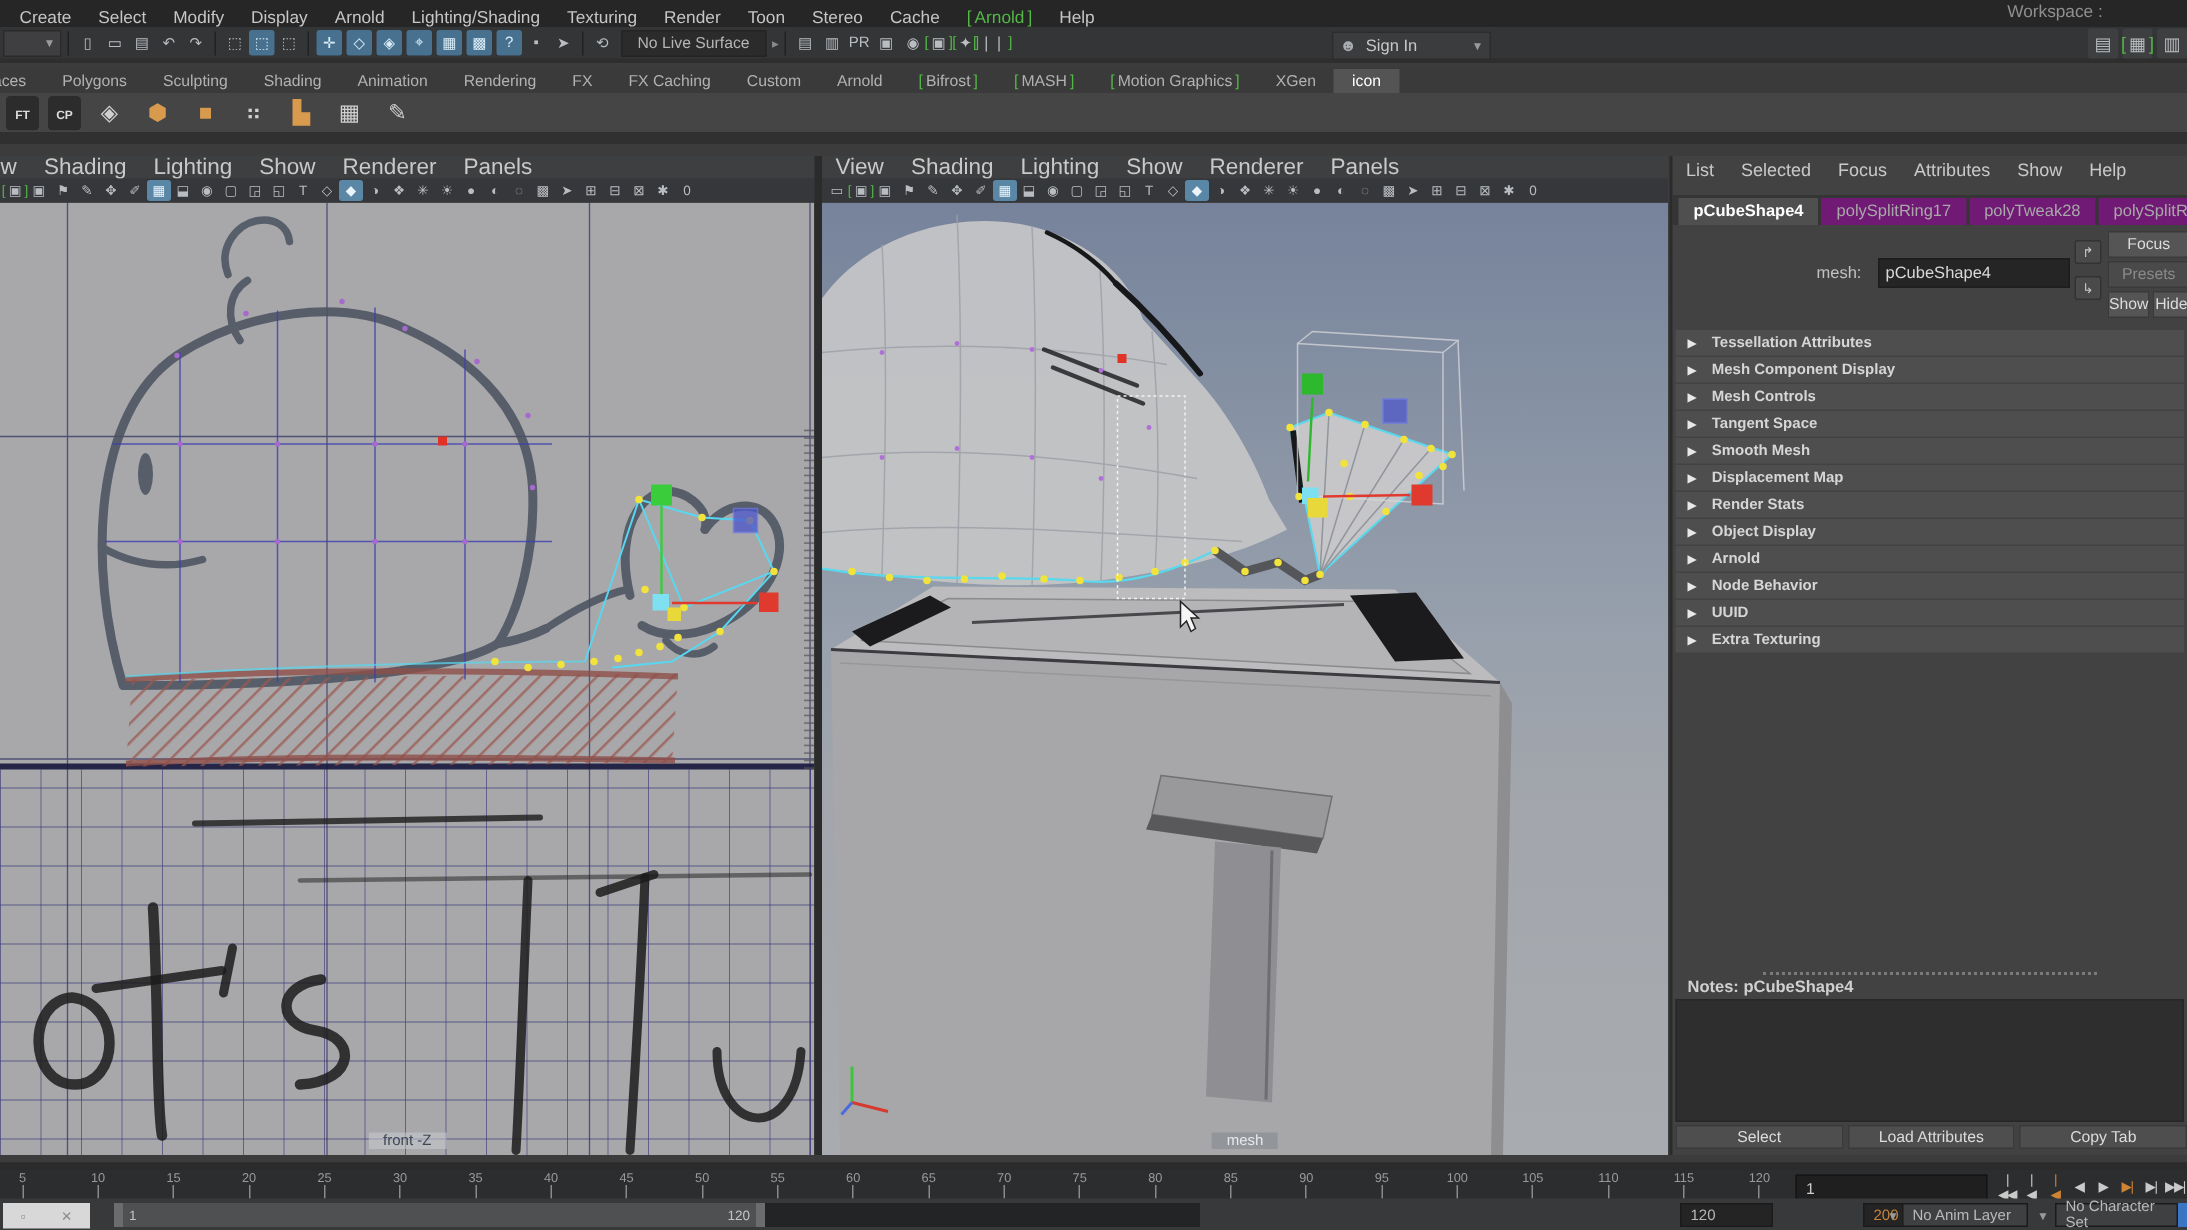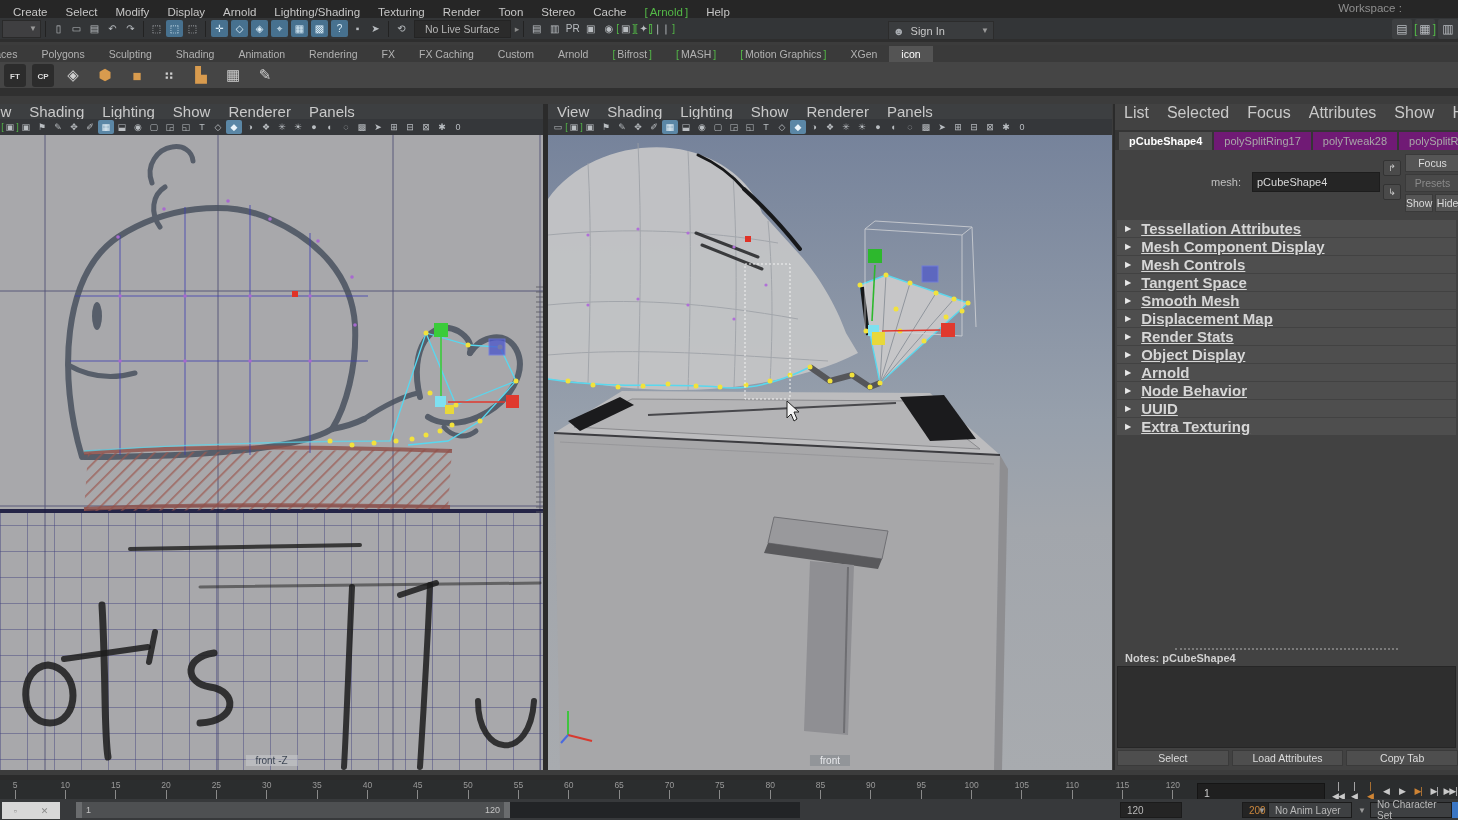--- a/index.html
+++ b/index.html
@@ -47,38 +47,38 @@
   .vp-toolbar{height:16px;background:#35373a;display:flex;align-items:center;gap:0;overflow:hidden;padding-left:2px;}
   .vp-toolbar .icon{width:16px;height:14px;font-size:9px;border-radius:2px;}
   .vp-toolbar .icon.active{background:#5b87a6;color:#eaf4fa;}
   .vp-canvas{position:absolute;left:0;top:31px;right:0;bottom:0;overflow:hidden;}
   .cam-label{position:absolute;bottom:4px;left:50%;transform:translateX(-50%);font-size:10px;color:#3e4754;background:rgba(200,202,206,0.55);padding:0 10px;}
   .vp-right .cam-label{color:#e8e9ec;background:rgba(130,134,140,0.55);}
   .gap-splitter{left:543px;top:104px;width:5px;height:666px;background:#2b2b2b;}
   
   .ae{left:1113px;top:104px;width:345px;height:666px;background:#424242;box-sizing:border-box;border-left:2px solid #2b2b2b;}
   .ae-menus{height:18px;display:flex;align-items:center;}
-  .ae-menus .mitem{padding:0 9px;font-size:16px;color:#c9c9c9;}
+  .ae-menus .mitem{padding:0 9px;font-size:12px;color:#c9c9c9;}
   .ae-tabs{position:absolute;left:0;top:26px;right:0;height:20px;background:#353535;display:flex;align-items:flex-end;overflow:hidden;padding-left:4px;}
   .ae-tab{padding:3px 10px;font-size:11px;color:#a8a8a8;background:#701a75;border:none;margin-right:2px;white-space:nowrap;}
   .ae-tab.active{background:#4f4f4f;color:#ffffff;font-weight:bold;}
   .ae-header{position:absolute;left:0;top:50px;right:0;height:62px;}
   .mesh-label{position:absolute;left:96px;top:22px;color:#c0c0c0;}
   .mesh-field{position:absolute;left:137px;top:18px;width:118px;height:18px;background:#252525;border:1px solid #1d1d1d;color:#d8d8d8;font-size:11px;padding:0 4px;display:flex;align-items:center;}
   .conn-icons{position:absolute;left:268px;top:6px;display:flex;flex-direction:column;gap:8px;}
   .conn-icons .icon{width:16px;height:14px;background:#4a4a4a;border:1px solid #333;color:#c9c9c9;font-size:9px;}
   .ae-btncol{position:absolute;left:290px;top:0;width:55px;display:flex;flex-direction:column;gap:2px;}
   .ae-btn{height:16px;background:#555555;border:1px solid #3a3a3a;color:#dcdcdc;font-size:10.5px;display:flex;align-items:center;justify-content:center;cursor:default;}
   .ae-btn.dim{color:#8a8a8a;background:#4a4a4a;}
   .showhide{display:flex;gap:2px;}
   .showhide .ae-btn{flex:1;}
   .ae-sections{position:absolute;left:2px;top:116px;right:2px;display:flex;flex-direction:column;gap:1px;}
   .ae-section{height:17px;background:#4e4e4e;display:flex;align-items:center;gap:10px;padding-left:8px;cursor:default;}
   .ae-section .tri{font-size:8px;color:#e8e8e8;}
-  .ae-section [data-slot]{font-size:15px;font-weight:bold;color:#d6d6d6;text-decoration:underline;}
+  .ae-section [data-slot]{font-size:10px;font-weight:bold;color:#d6d6d6;}
   .ae-notes-sep{position:absolute;left:60px;right:60px;top:544px;border-top:2px dotted #7a7a7a;}
   .ae-notes-label{position:absolute;left:10px;top:548px;font-size:11px;font-weight:bold;color:#d0d0d0;}
   .ae-notes{position:absolute;left:2px;right:2px;top:562px;height:80px;background:#2e2e2e;border:1px solid #262626;}
   .ae-footer{position:absolute;left:2px;right:0;top:646px;height:20px;display:flex;gap:3px;}
   .ae-footer .ae-btn{flex:1;background:#4e4e4e;}
   
   .timeline{left:0;top:775px;width:1458px;height:24px;background:#2b2d2e;border-top:5px solid #2b2b2b;box-sizing:content-box;}
   .ticks{position:absolute;left:0;top:0;width:1188px;height:24px;display:flex;justify-content:space-between;padding:0 6px;box-sizing:border-box;}
   .tick{display:flex;flex-direction:column;align-items:center;width:18px;}
   .tick-num{font-size:8.5px;color:#9a9a9a;line-height:10px;}
@@ -573,21 +573,21 @@
         <g>
           <polygon points="239,266 239,283 243,279 246,286 249,284 246,277 251,277" fill="#f5f5f5" stroke="#222" stroke-width="1"></polygon>
         </g>
 
         <g stroke-width="2">
           <line x1="20" y1="600" x2="20" y2="576" stroke="#3fc43f"></line>
           <line x1="20" y1="600" x2="44" y2="606" stroke="#d8392e"></line>
           <line x1="20" y1="600" x2="13" y2="608" stroke="#4a6ae0"></line>
         </g>
       </svg>
-      <div class="cam-label">front</div>
+      <div class="cam-label">mesh</div>
     </div>
   </div>
 
   <div class="abs ae">
     <div class="ae-menus">
 
     <div class="mitem" data-slot="">List</div>
         <div class="mitem" data-slot="">Selected</div>
         <div class="mitem" data-slot="">Focus</div>
         <div class="mitem" data-slot="">Attributes</div>

